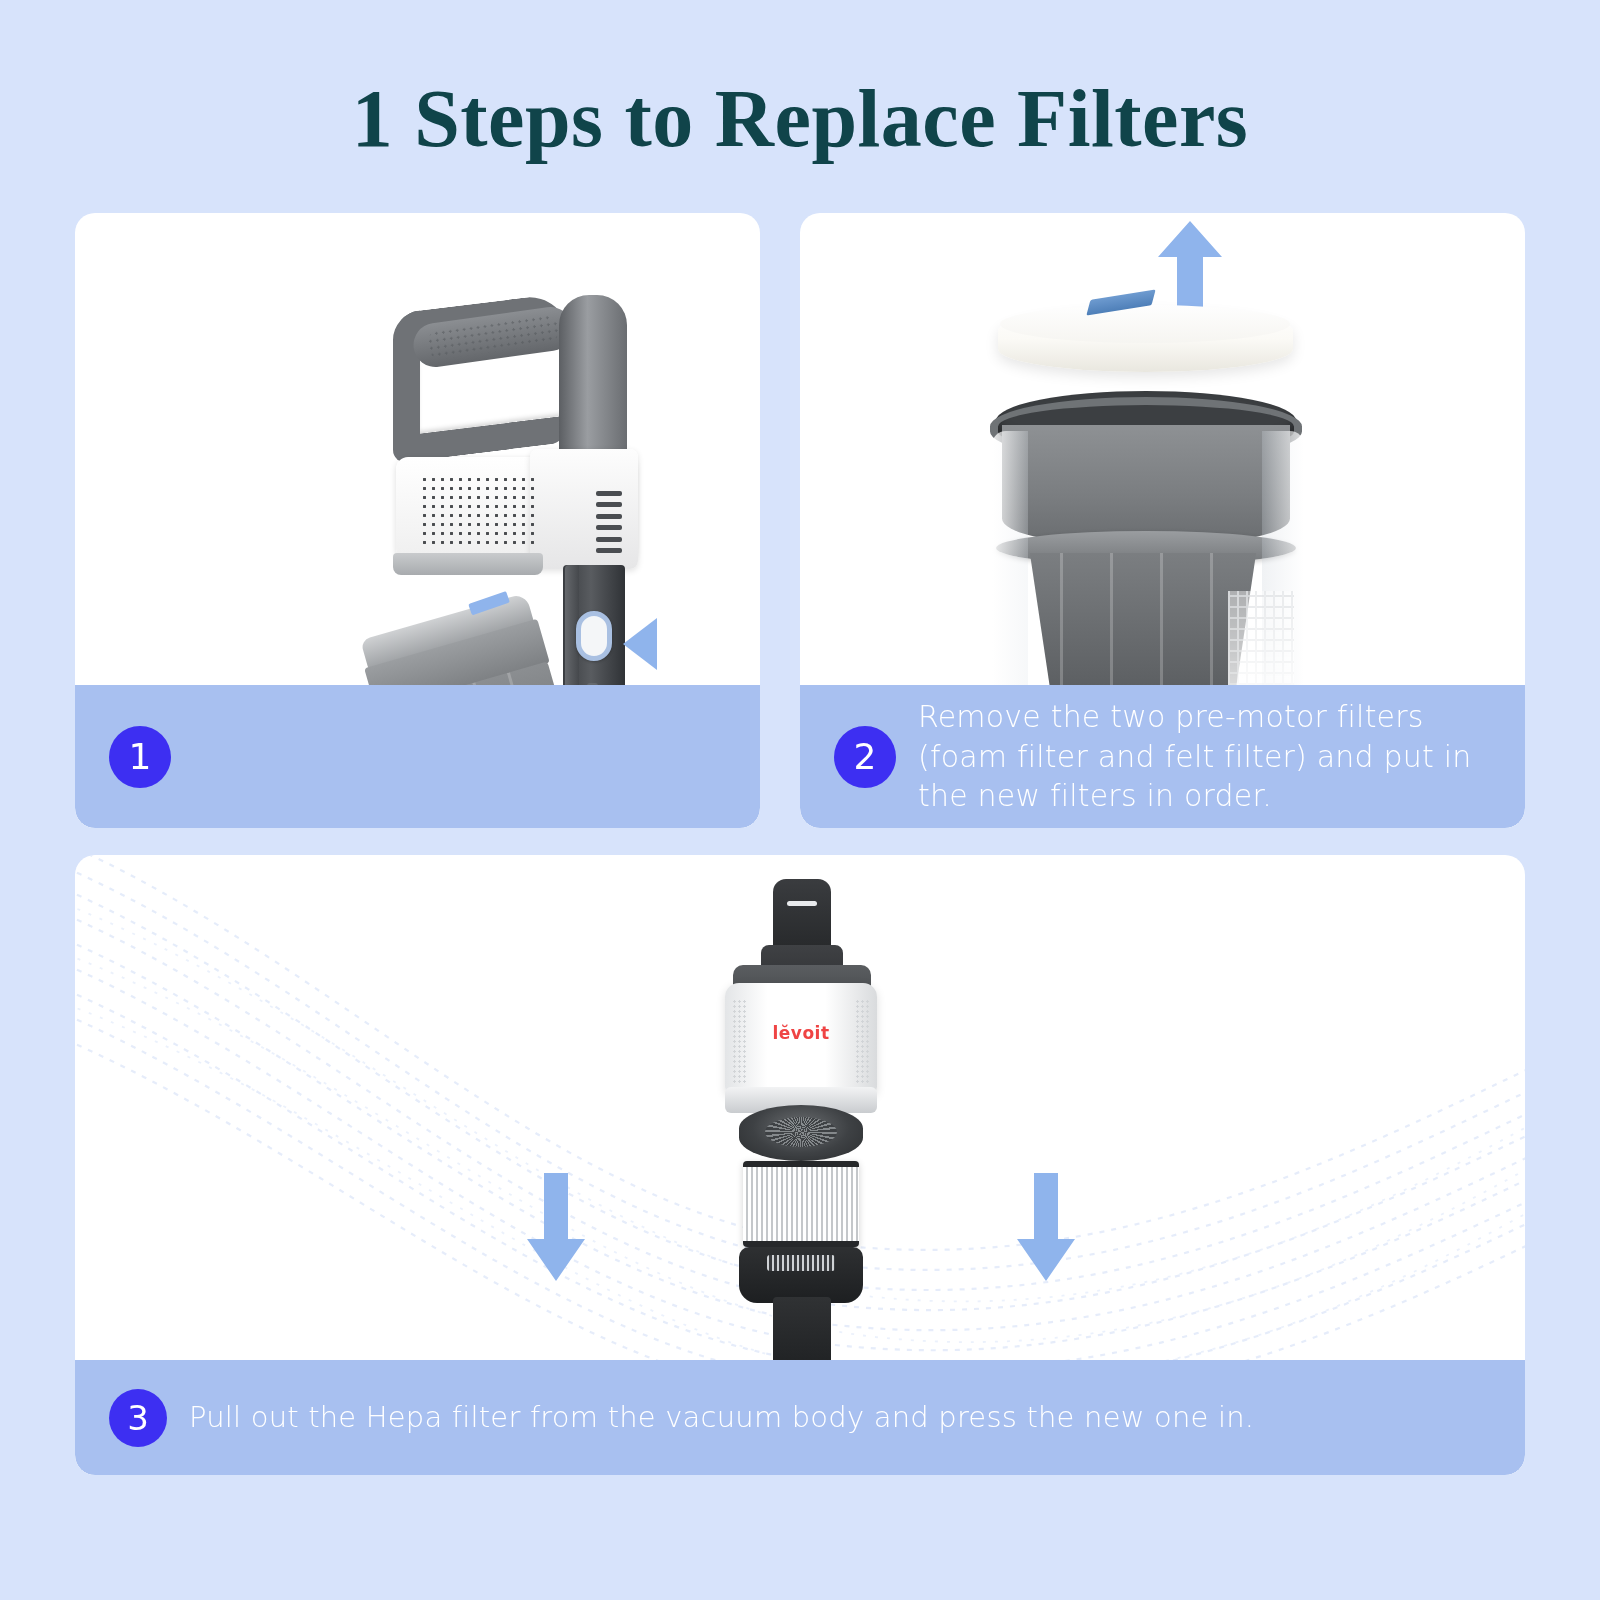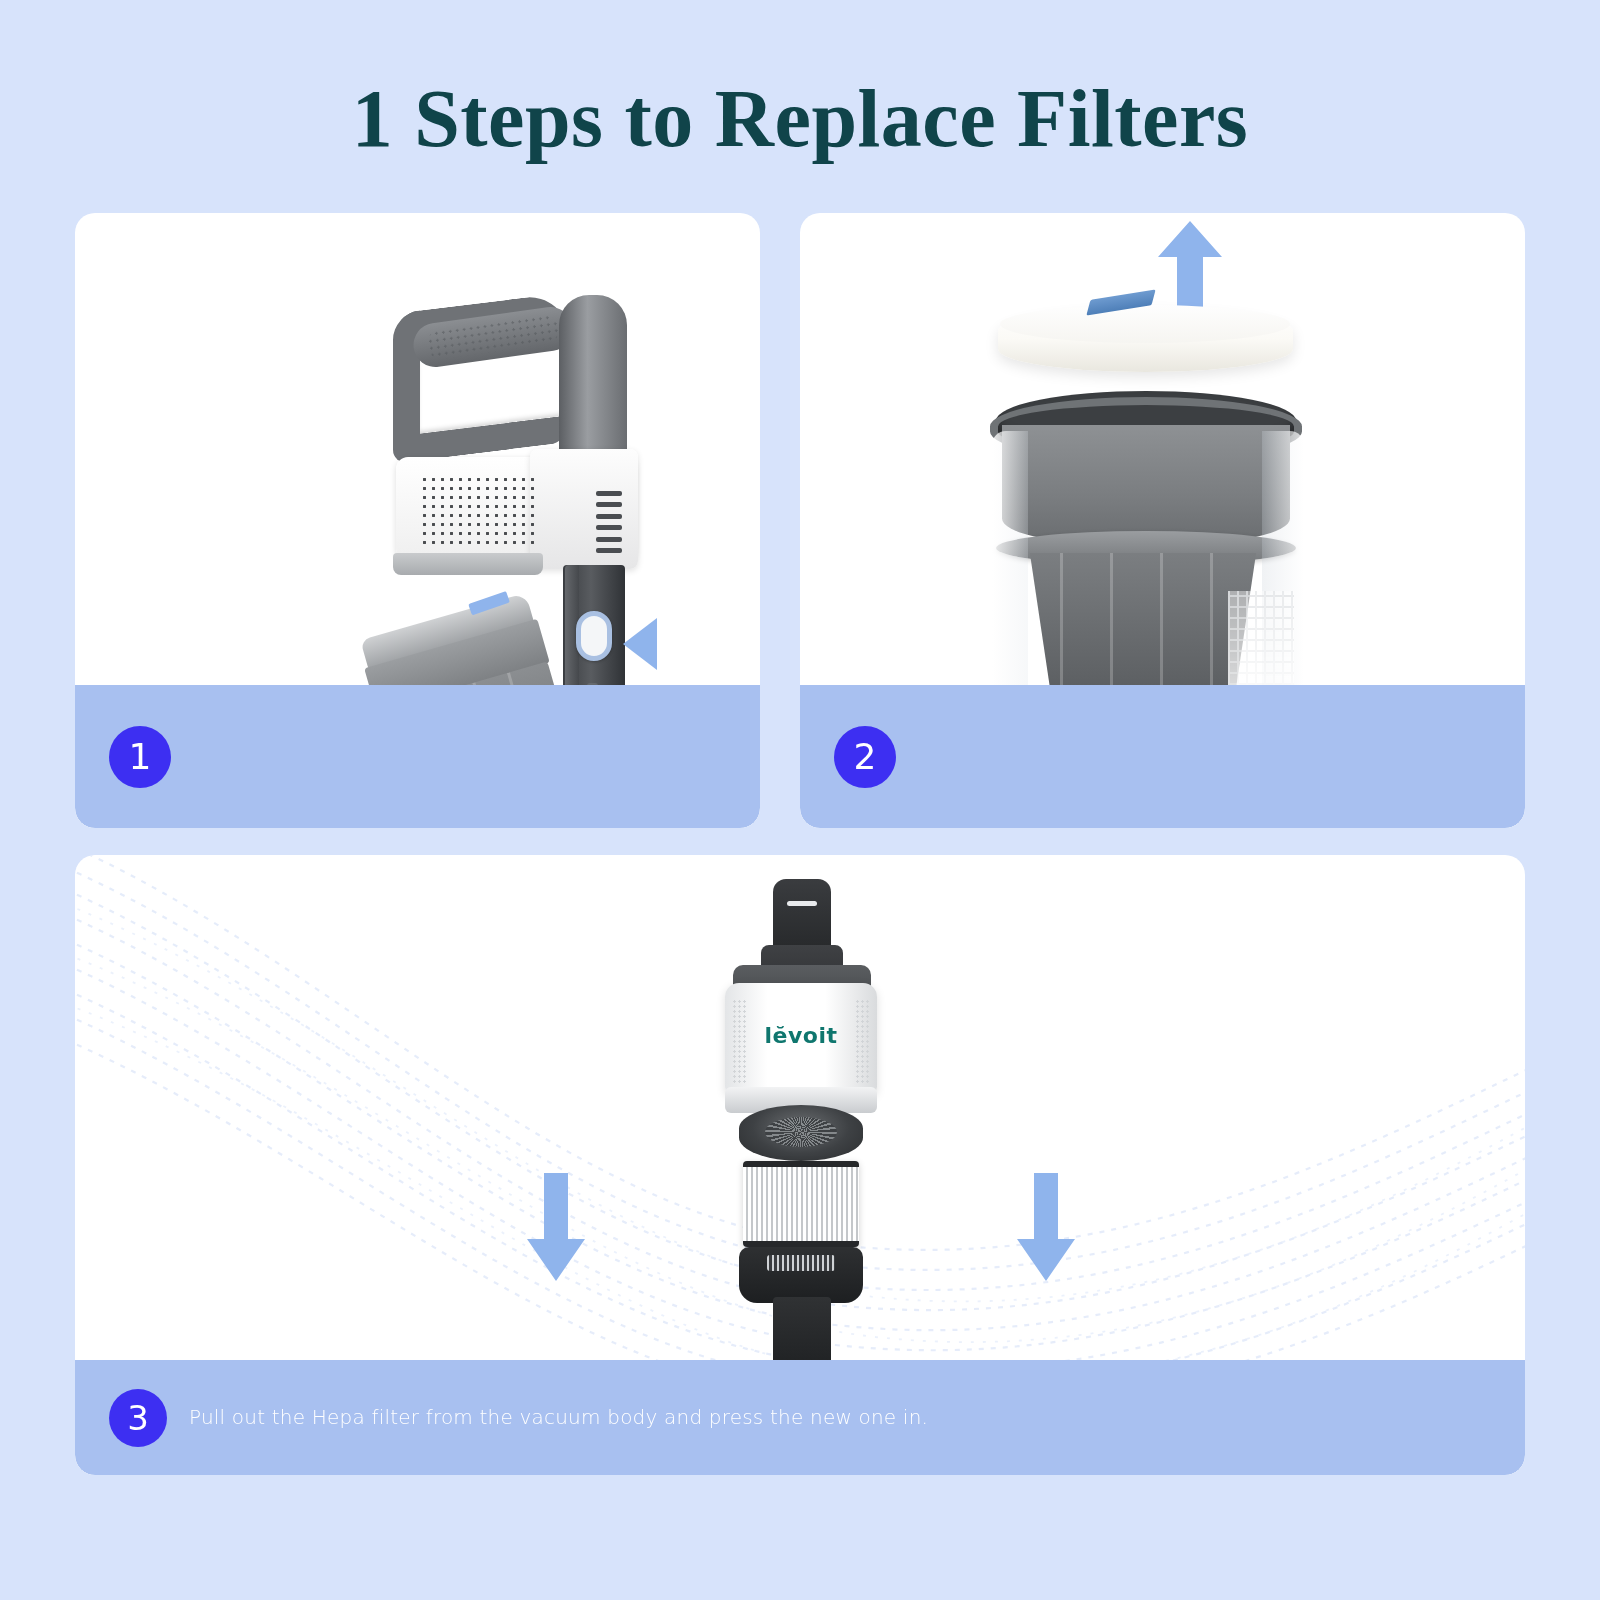--- a/index.html
+++ b/index.html
@@ -61,21 +61,21 @@
   #cap3 .badge{ width:58px; height:58px; font-size:34px; }
 
   .caption-text{
     color:#ffffff;
     font-size:30px;
     line-height:1.32;
     font-family:"DejaVu Sans", sans-serif;
     font-weight:300;
     letter-spacing:0.2px;
   }
-  #cap3 .caption-text{ font-size:20px; }
+  #cap3 .caption-text{ font-size:29px; }
 
   
   .p1-wrap{ position:absolute; left:0; top:0; width:685px; height:472px; }
 
   
   .handle-loop{
     position:absolute; left:318px; top:90px; width:175px; height:150px;
     border:27px solid #6f7276;
     border-radius:26px 44px 18px 14px;
     border-right:none;
@@ -314,21 +314,21 @@
   }
   .v3 .dots-r{
     position:absolute; left:160px; top:134px; width:16px; height:84px;
     background-image:radial-gradient(#cfd2d5 1px, transparent 1.2px);
     background-size:5px 5px; opacity:.9;
   }
   .v3 .logo{
     position:absolute; left:30px; top:158px; width:152px;
     text-align:center;
     font-family:"DejaVu Sans", sans-serif;
-    font-size:22px; font-weight:600; color:#0f766e;
+    font-size:17px; font-weight:600; color:#ef4444;
     letter-spacing:0.5px;
   }
   .v3 .collar{
     position:absolute; left:30px; top:222px; width:152px; height:26px;
     background:linear-gradient(180deg,#f2f3f4,#c9cccf);
     border-radius:6px;
   }
   .v3 .motor{
     position:absolute; left:44px; top:240px; width:124px; height:56px;
     background:radial-gradient(ellipse at 50% 40%, #6b6e71 0%, #3e4144 55%, #2b2d2f 100%);
@@ -452,20 +452,21 @@
         <div class="glassL"></div>
         <div class="glassR"></div>
         <div class="innards"></div>
       </div>
 
     </div>
   </div>
 
   <div class="caption" id="cap2">
     <div class="badge">2</div>
+    <div class="caption-text">Remove the two pre-motor filters (foam filter and felt filter) and put in the new filters in order.</div>
   </div>
 </div>
 
 <div class="card" id="card3">
 
   <div class="stage">
     <div class="p3-wrap">
 
       <svg class="p3-bg" viewBox="0 0 1450 505" preserveAspectRatio="none">
         <g fill="none" stroke="#c8d8f5" stroke-width="2.2" stroke-dasharray="5 7" opacity="0.55">

